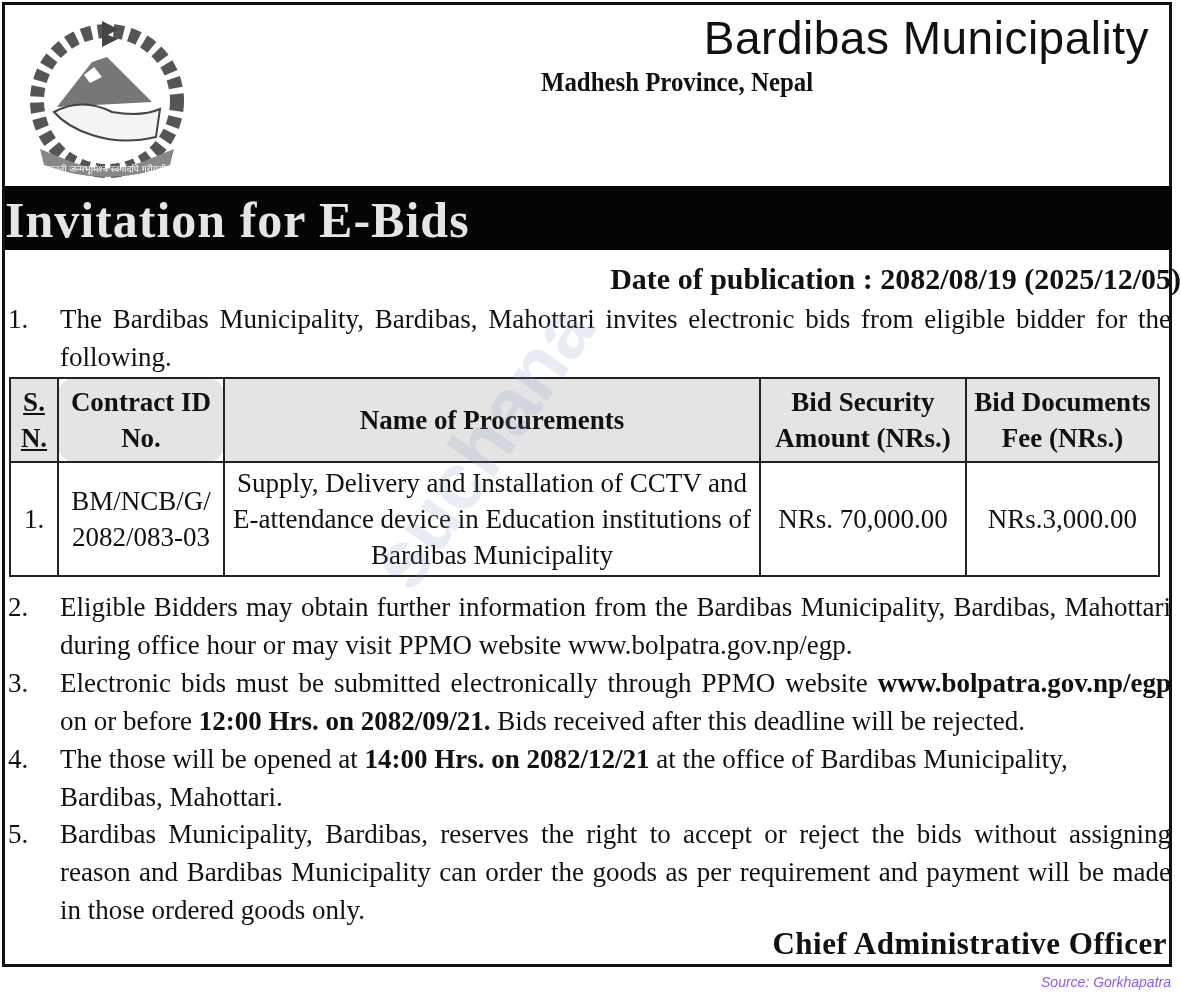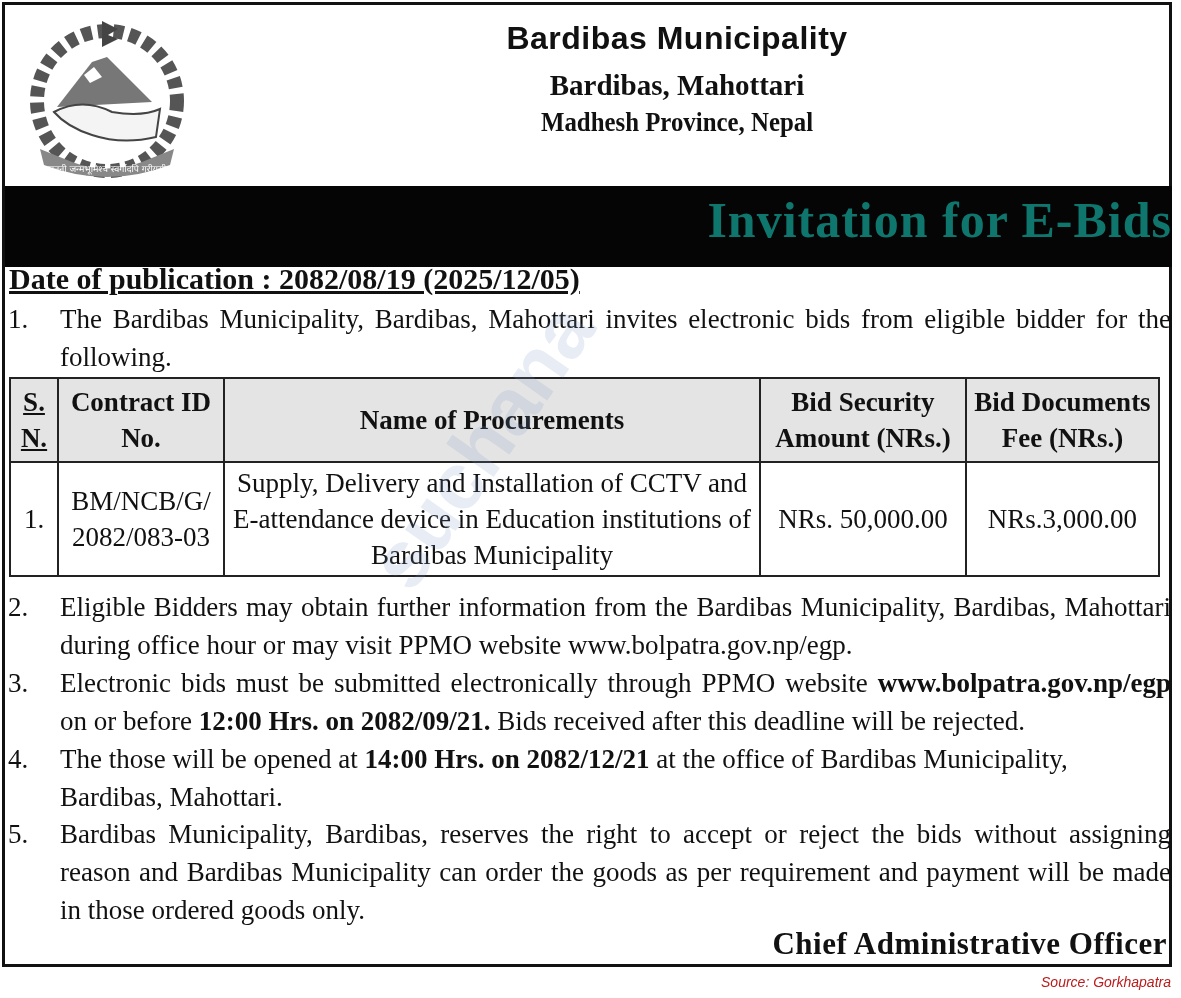--- a/index.html
+++ b/index.html
@@ -1,85 +1,84 @@
 <!DOCTYPE html>
 <html><head>
 <meta charset="utf-8">
 <style>
   html, body { margin: 0; padding: 0; background: #ffffff; }
   body { width: 1181px; height: 998px; position: relative; overflow: hidden; font-family: "Liberation Serif", serif; color: #111; }
   .frame { position: absolute; left: 2px; top: 2px; width: 1170px; height: 965px; border: 3px solid #111; box-sizing: border-box; background: #fff; }
   .header { position: relative; height: 186px; }
   .emblem { position: absolute; left: 17px; top: 12px; width: 170px; height: 168px; }
   .head-text { position: absolute; left: 200px; right: 20px; top: 6px; text-align: center; }
-  .h1 { font-family: "Liberation Sans", sans-serif; font-weight: 700; font-size: 32px; line-height: 54px; letter-spacing: 0.5px; }
+  .h1 { font-family: "Liberation Sans", sans-serif; font-weight: 400; font-size: 46px; line-height: 54px; letter-spacing: 0.5px; text-align: right; }
   .h2 { font-weight: 700; font-size: 40px; line-height: 44px; }
   .h3 { font-weight: 700; font-size: 29px; line-height: 40px; }
   .h4 { font-weight: 700; font-size: 27px; line-height: 34px; transform: scaleX(0.92); }
-  .banner { position: absolute; left: 0; right: 0; top: 186px; height: 81px; background: #050505; color: #0f766e; text-align: right; font-weight: 700; font-size: 50px; line-height: 68px; letter-spacing: 1px; }
-  .pubdate { position: absolute; left: 9px; right: 0; top: 258px; text-align: left; font-weight: 700; font-size: 30px; line-height: 42px; text-decoration: underline; }
+  .banner { position: absolute; left: 0; right: 0; top: 186px; height: 64px; background: #050505; color: #e5e5e5; text-align: left; font-weight: 700; font-size: 50px; line-height: 68px; letter-spacing: 1px; }
+  .pubdate { position: absolute; left: 9px; right: 0; top: 258px; text-align: right; font-weight: 700; font-size: 30px; line-height: 42px; }
   .para { position: absolute; left: 8px; right: 10px; font-size: 27px; line-height: 38px; }
   .para .num { position: absolute; left: 0; top: 0; width: 50px; }
   .para .txt { margin-left: 52px; text-align: justify; }
   .para .txt b { font-weight: 700; }
   table.proc { position: absolute; left: 9px; top: 377px; width: 1151px; border-collapse: collapse; font-size: 27px; }
   table.proc th, table.proc td { border: 2px solid #222; text-align: center; vertical-align: middle; padding: 0 2px; }
   table.proc th { background: #e4e4e4; font-weight: 700; line-height: 36px; height: 82px; }
   table.proc td { line-height: 36px; height: 112px; }
   .signature { position: absolute; right: 14px; top: 924px; font-weight: 700; font-size: 31px; line-height: 40px; letter-spacing: 0.5px; }
-  .source { position: absolute; right: 10px; top: 974px; font-family: "Liberation Sans", sans-serif; font-style: italic; font-size: 14px; color: #b91c1c; }
+  .source { position: absolute; right: 10px; top: 974px; font-family: "Liberation Sans", sans-serif; font-style: italic; font-size: 14px; color: #8b5cf6; }
   .watermark { position: absolute; left: 320px; top: 400px; transform: rotate(-55deg); font-family: "Liberation Sans", sans-serif; font-weight: 700; font-size: 80px; color: rgba(120,150,200,0.18); pointer-events: none; }
 </style>
 </head>
 <body>
 
 <div class="frame">
   <div class="header">
     <svg class="emblem" viewBox="0 0 170 168">
       <circle cx="85" cy="84" r="70" fill="none" stroke="#555" stroke-width="14" stroke-dasharray="10 6"></circle>
       <polygon points="80,4 80,30 96,22 86,18 96,12" fill="#444"></polygon>
       <path d="M35 90 L70 45 L85 40 L130 85 Z" fill="#777"></path>
       <path d="M62 58 L72 50 L80 60 L68 66 Z" fill="#fff"></path>
       <path d="M32 95 Q60 80 90 95 Q120 100 138 92 L134 120 Q100 128 70 118 Q45 110 32 95 Z" fill="#f4f4f4" stroke="#444" stroke-width="2"></path>
       <path d="M18 132 L50 145 Q85 158 120 145 L152 132 L148 148 Q85 172 22 148 Z" fill="#888"></path>
       <text x="85" y="155" text-anchor="middle" font-size="9" fill="#fff" font-family="DejaVu Sans, sans-serif">जननी जन्मभूमिश्च स्वर्गादपि गरीयसी</text>
     </svg>
     <div class="head-text">
       <div class="h1">Bardibas Municipality</div>
-      <div class="h3">Bardibas, Mahottari</div>
       <div class="h4">Madhesh Province, Nepal</div>
     </div>
   </div>
 </div>
 
 <div class="banner" style="left:5px; right:9px;">Invitation for E-Bids</div>
 
 <div class="pubdate">Date of publication : 2082/08/19 (2025/12/05)</div>
 
 <div class="para" style="top:300px;">
   <span class="num">1.</span>
   <div class="txt">The Bardibas Municipality, Bardibas, Mahottari invites electronic bids from eligible bidder for the following.</div>
 </div>
 
 <table class="proc">
   <thead>
     <tr>
       <th style="width:42px;text-decoration:underline;">S. N.</th>
-      <th style="width:160px;">Contract ID No.</th>
+      <th style="width:160px;border-radius:16px;">Contract ID No.</th>
       <th style="width:530px;">Name of Procurements</th>
       <th style="width:200px;margin-left:20px;">Bid Security Amount (NRs.)</th>
       <th>Bid Documents Fee (NRs.)</th>
     </tr>
   </thead>
   <tbody>
     <tr>
       <td>1.</td>
       <td>BM/NCB/G/ 2082/083-03</td>
       <td>Supply, Delivery and Installation of CCTV and E-attendance device in Education institutions of Bardibas Municipality</td>
-      <td>NRs. 50,000.00</td>
+      <td>NRs. 70,000.00</td>
       <td>NRs.3,000.00</td>
     </tr>
   </tbody>
 </table>
 
 <div class="para" style="top:588px;">
   <span class="num">2.</span>
   <div class="txt">Eligible Bidders may obtain further information from the Bardibas Municipality, Bardibas, Mahottari during office hour or may visit PPMO website www.bolpatra.gov.np/egp.</div>
 </div>
 

